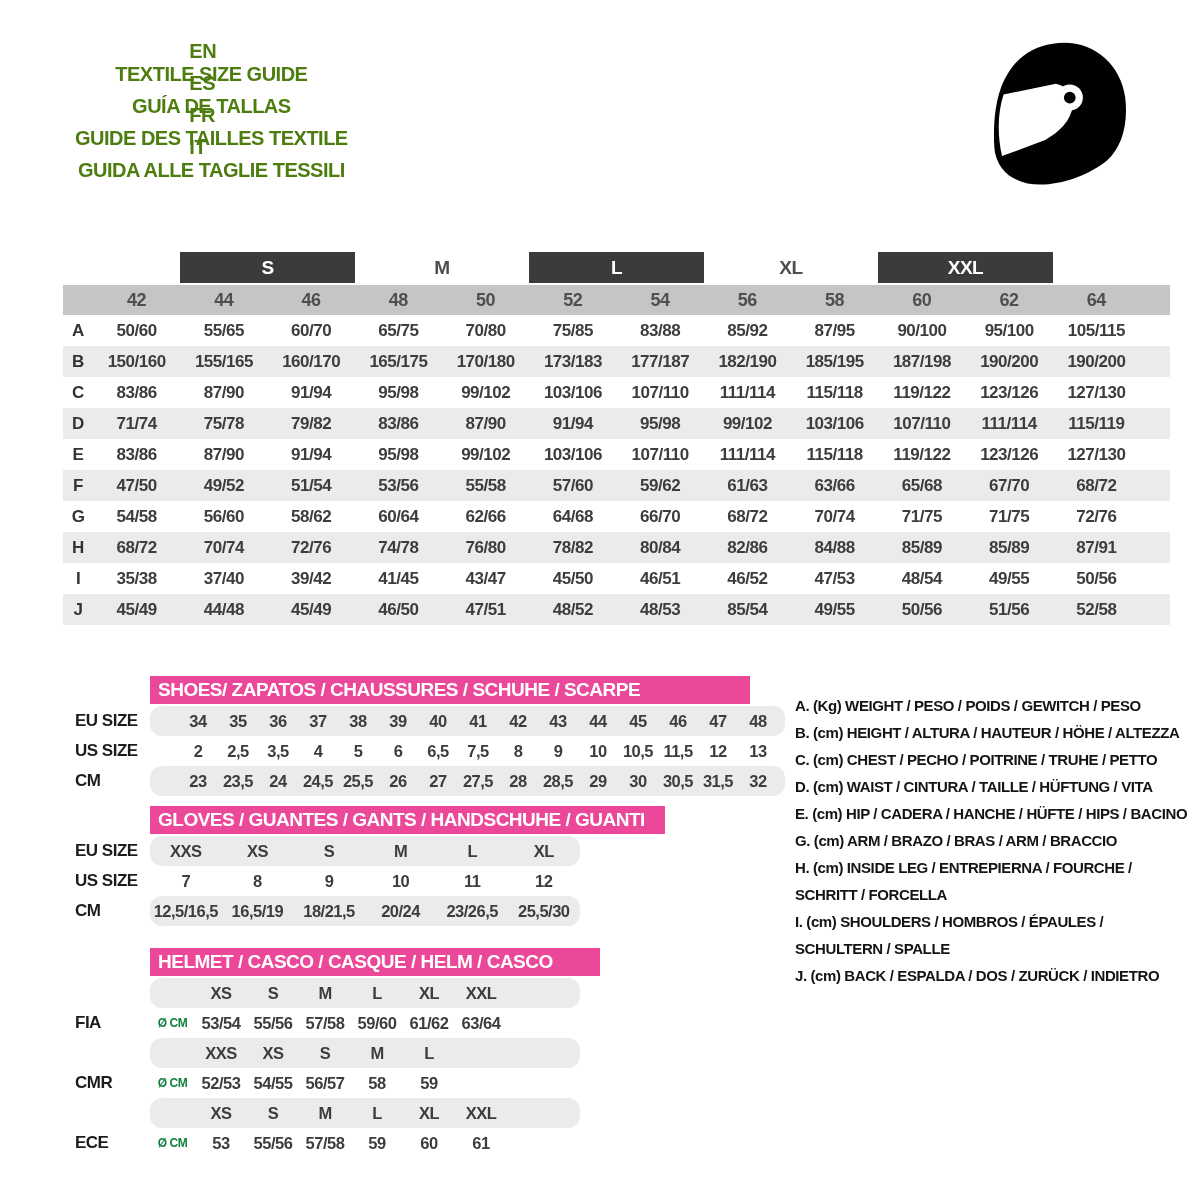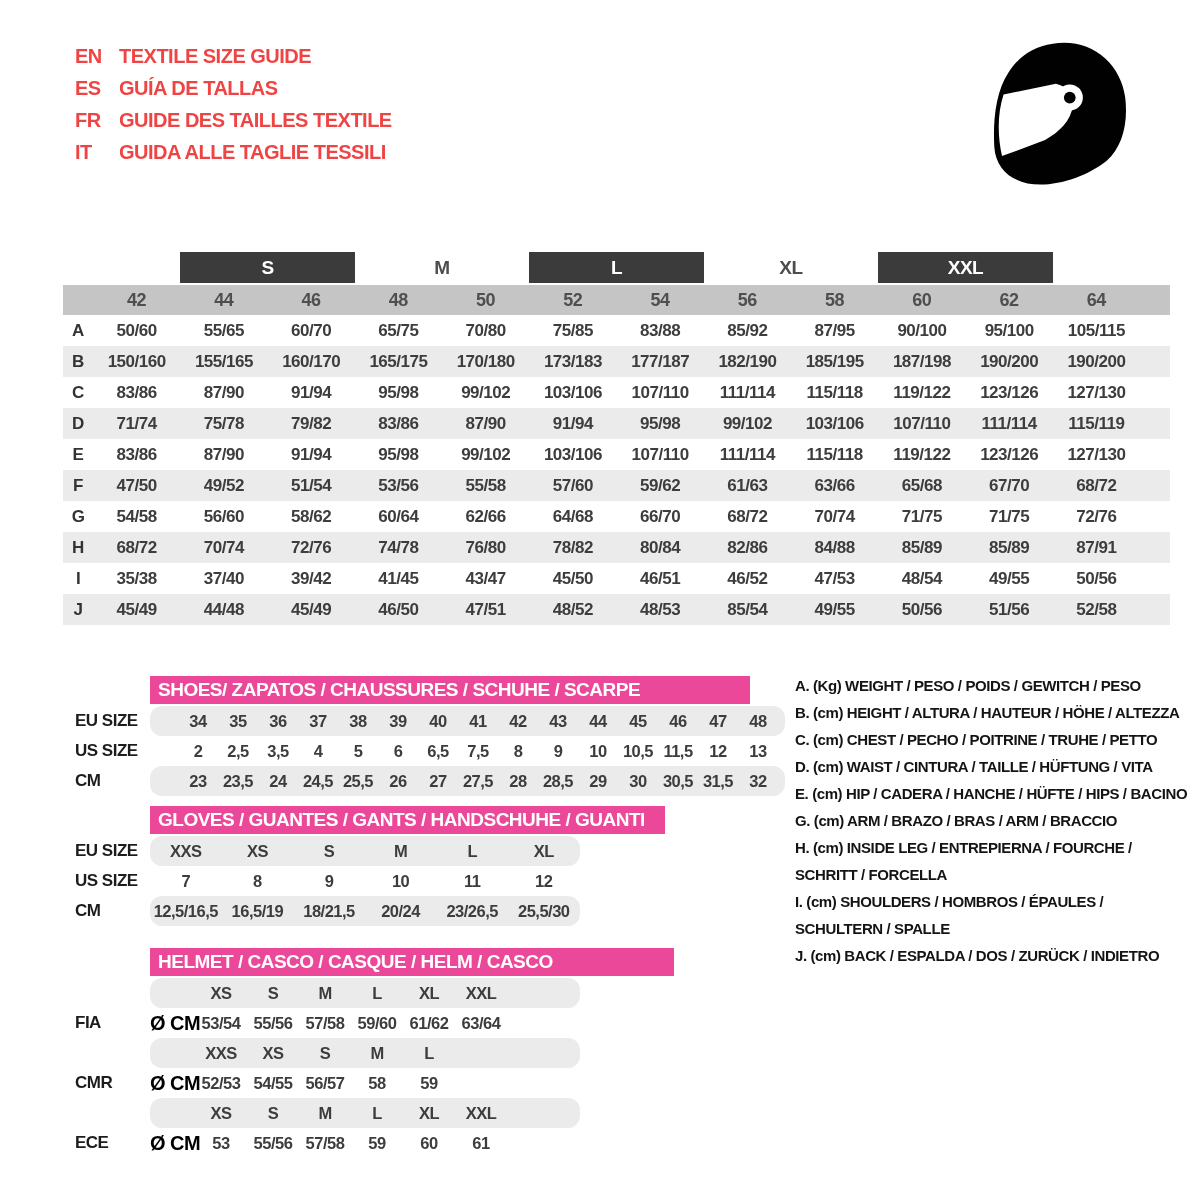--- a/index.html
+++ b/index.html
@@ -9,21 +9,21 @@
     background:#ffffff;
     font-family:"Liberation Sans", sans-serif;
     font-weight:bold;
     color:#3d3d3d;
     letter-spacing:-0.5px;
     overflow:hidden;
   }
 
   
   .languages { position:absolute; left:75px; top:40px; }
-  .lang-row { display:flex; height:32px; align-items:center; font-size:20px; color:#ef4444; }
+  .lang-row { display:flex; height:32px; align-items:center; font-size:20px; color:#4d7c0f;flex-direction:column; }
   .lang-code { width:44px; }
   .lang-title { white-space:nowrap; }
 
   
   .helmet-logo { position:absolute; left:982px; top:34px; width:154px; height:158px; }
 
   
   .textile { position:absolute; left:63px; top:252px; width:1107px; }
   .t-grid { display:grid; grid-template-columns:30px repeat(12, 87.25px); align-items:center; text-align:center; }
   .group-row { height:31px; margin-bottom:2px; }
@@ -39,36 +39,36 @@
   .shoes  { top:676px; }
   .gloves { top:806px; }
   .helmets{ top:948px; }
   .bar {
     margin-left:150px; height:28px; margin-bottom:2px;
     background:#ec4899; color:#ffffff; display:flex; align-items:center;
     padding-left:8px; font-size:19px; white-space:nowrap;
   }
   .shoes  .bar { width:600px; }
   .gloves .bar { width:515px; }
-  .helmets .bar { width:524px; }
+  .helmets .bar { width:450px; }
   .lt-row { display:flex; height:30px; align-items:stretch; }
   .lt-label { width:150px; padding-left:75px; display:flex; align-items:center; font-size:17px; color:#1c1c1c; white-space:nowrap; }
   .lt-cells { display:flex; align-items:center;border-radius:12px; }
   .lt-cells.striped { background:#ebebeb; }
   .cell { text-align:center; font-size:16.5px; color:#3d3d3d; white-space:nowrap; }
   .shoes .lt-cells { width:635px; padding-left:28px; }
   .shoes .cell { width:40px; }
   .gloves .lt-cells { width:430px; }
   .gloves .cell { width:71.6px; }
   .helmets .lt-cells { width:430px; }
-  .unit-cell { width:45px; text-align:center; font-size:20px; color:#000000; white-space:nowrap; }
+  .unit-cell { width:45px; text-align:center; font-size:12px; color:#15803d; white-space:nowrap; }
   .helmets .cell { width:52px; }
 
   
-  .legend { position:absolute; left:795px; top:672px; width:400px; font-size:15px; line-height:27px; color:#141414; letter-spacing:-0.4px; }
+  .legend { position:absolute; left:795px; top:692px; width:400px; font-size:15px; line-height:27px; color:#141414; letter-spacing:-0.4px; }
   .legend-line { white-space:nowrap; }
 </style>
 </head>
 <body>
 
 <div class="languages">
     <div class="lang-row">
       <div class="lang-code">EN</div>
       <div class="lang-title">TEXTILE SIZE GUIDE</div>
     </div>

